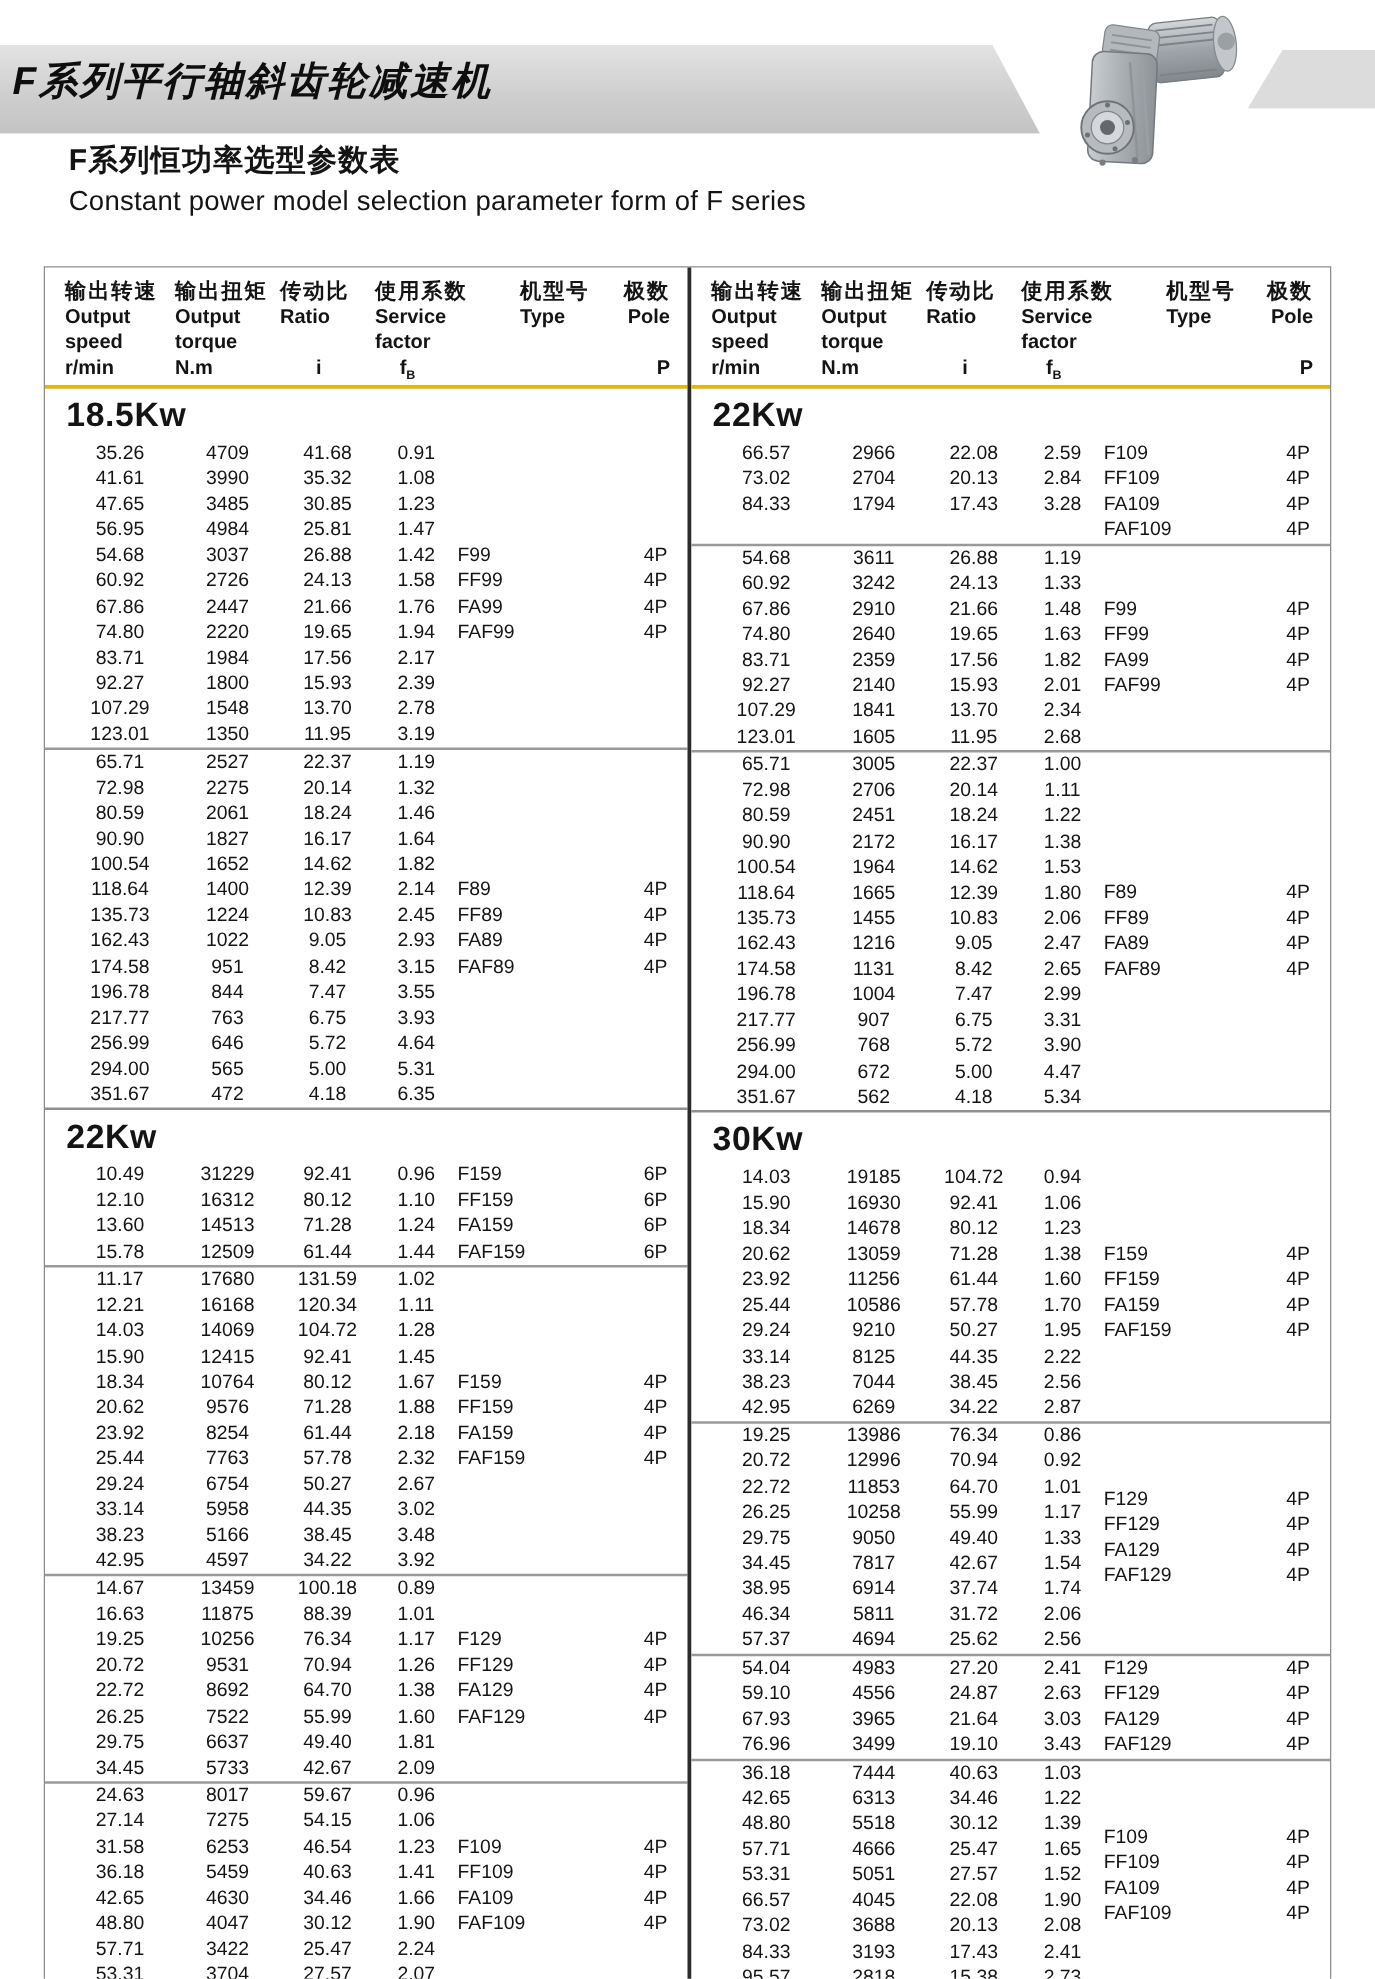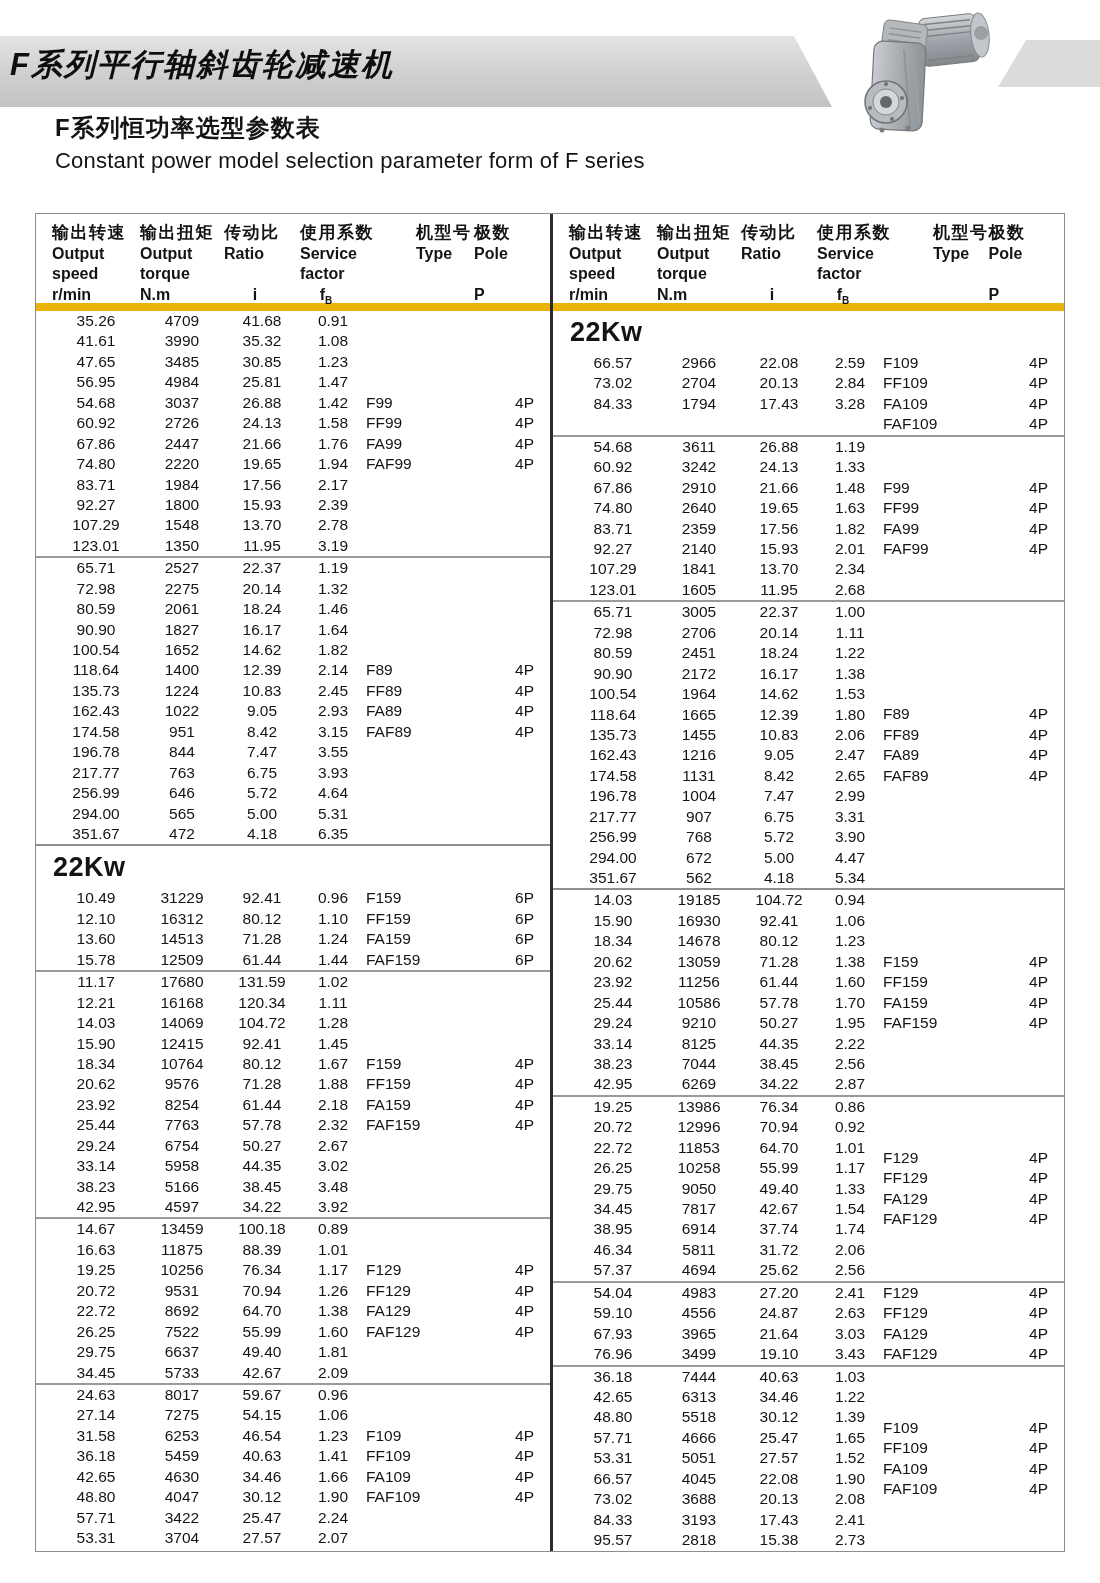--- a/index.html
+++ b/index.html
@@ -29,27 +29,27 @@
   .heading-en { position:absolute; top:148px; left:55px; font-size:22px; font-weight:500; letter-spacing:0.2px; }
   
   .table {
     position:absolute; top:213px; left:35px; width:1030px;
     border:1.5px solid #8d8d8d; display:flex; background:#fff;
   }
   .panel { width:50%; }
   .panel + .panel { border-left:3px solid #2b2b2b; }
   .thead {
     display:grid; grid-template-columns:88px 84px 76px 66px 1fr 62px;
-    padding:9px 14px 0 16px; height:97px; border-bottom:8px solid #eab308;
+    padding:9px 14px 0 16px; height:97px; border-bottom:3px solid #eab308;
     font-weight:bold;
   }
   .th { font-size:16px; line-height:20.5px; white-space:nowrap; }
   .th .th-zh { font-size:17px; letter-spacing:1.5px; }
   .th-type { padding-left:50px; }
-  .th-pole { }
+  .th-pole { text-align:right; }
   .th-unit.u-ratio, .th-unit.u-factor { text-align:center; padding-right:14px; }
   .th-unit sub { font-size:10px; }
   .section + .section { border-top:2px solid #8f8f8f; }
   .sec-title { height:42px; line-height:42px; padding-left:17px; font-size:27px; font-weight:bold; letter-spacing:0.5px; }
   .block { display:flex; align-items:center; padding-left:16px;text-align:center; }
   .block + .block { border-top:2px solid #9a9a9a; }
   .numgrid {
     display:grid; grid-template-columns:88px 84px 76px 66px;
     grid-auto-rows:20.45px; width:314px; align-self:flex-start;
   }
@@ -151,20 +151,21 @@
             <div class="th-unit u-type">&nbsp;</div>
           </div>
           <div class="th th-pole">
             <div class="th-zh">极数</div>
             <div class="th-en">Pole</div>
             <div class="th-en">&nbsp;</div>
             <div class="th-unit u-pole">P</div>
           </div>
         </div>
         <div class="section">
+          <div class="sec-title">18.5Kw</div>
           <div class="block">
             <div class="numgrid">
               <div class="cell">35.26</div>
               <div class="cell">4709</div>
               <div class="cell">41.68</div>
               <div class="cell">0.91</div>
               <div class="cell">41.61</div>
               <div class="cell">3990</div>
               <div class="cell">35.32</div>
               <div class="cell">1.08</div>
@@ -729,20 +730,21 @@
                 <span class="tpole">4P</span>
               </div>
               <div class="type-row">
                 <span class="tname">FAF89</span>
                 <span class="tpole">4P</span>
               </div>
             </div>
           </div>
         </div>
         <div class="section">
+          <div class="sec-title">30Kw</div>
           <div class="block">
             <div class="numgrid">
               <div class="cell">14.03</div>
               <div class="cell">19185</div>
               <div class="cell">104.72</div>
               <div class="cell">0.94</div>
               <div class="cell">15.90</div>
               <div class="cell">16930</div>
               <div class="cell">92.41</div>
               <div class="cell">1.06</div>

